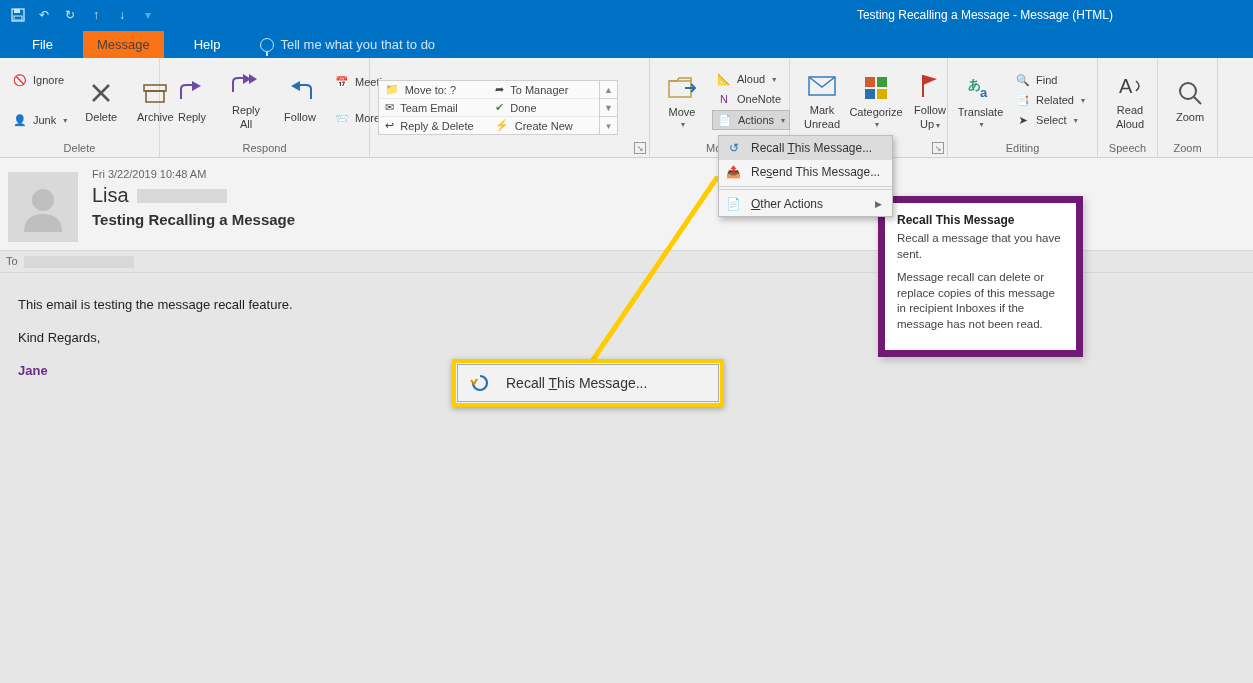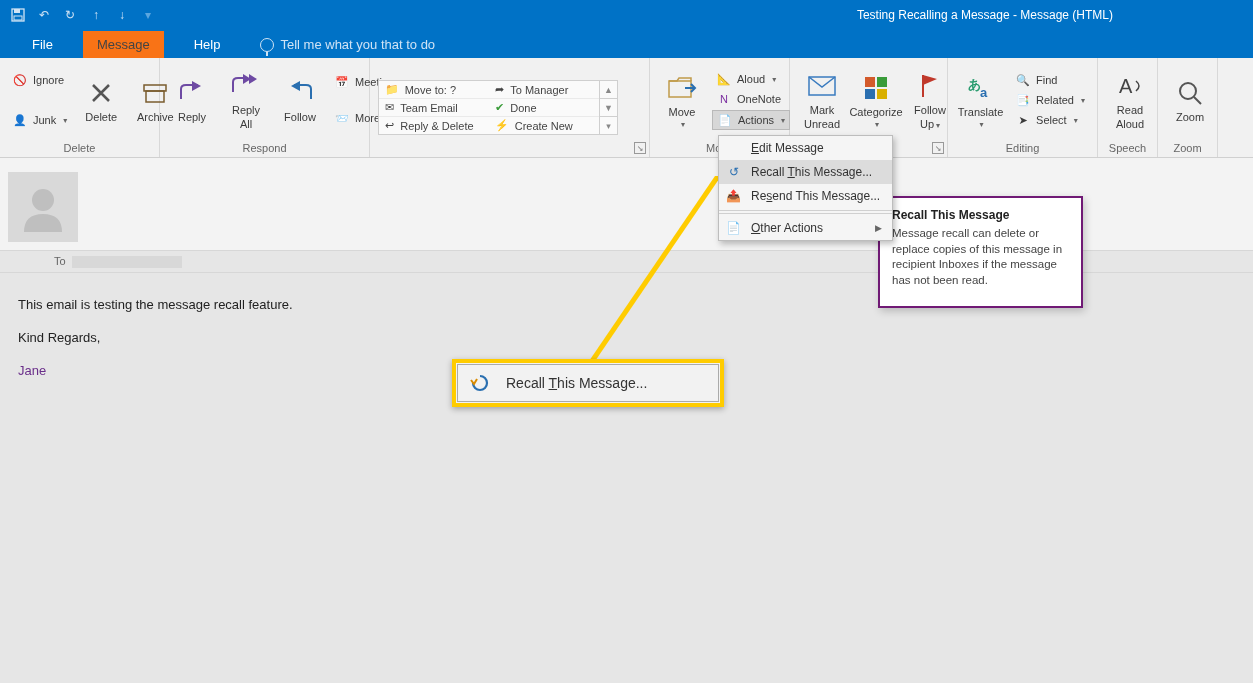--- a/index.html
+++ b/index.html
@@ -44,38 +44,38 @@
 svg { display:block; }
 
 
 .msgheader { background:#f3f3f3; padding:10px 16px 8px 8px; border-bottom:1px solid #d7d7d7; display:flex; gap:14px; align-items:flex-start;}
 .avatar { width:70px; height:70px; background:#d9d9d9; display:flex; align-items:center; justify-content:center; margin-top:4px;}
 .hdrtext { display:flex; flex-direction:column; gap:4px; }
 .date { font-size:11px; color:#666; }
 .from { font-size:20px; color:#333; display:flex; align-items:center; gap:8px;}
 .redact { background:#d8d8d8; width:90px; height:14px; display:inline-block;}
 .subject { font-size:15px; font-weight:600; color:#333; }
-.torow { font-size:11px; color:#666; padding:4px 0 0 6px;margin-left:48px;}
+.torow { font-size:11px; color:#666; padding:4px 0 0 6px;}
 .torow .redact{width:110px;height:12px;vertical-align:middle;}
 
 
 .msgbody { padding: 24px 18px; font-size:13px; color:#222; }
 .msgbody p { margin-bottom:18px; }
-.sig { color:#6a2e8a; font-weight:400; }
+.sig { color:#6a2e8a; font-weight:700; }
 
 
 .actions-dd { position:absolute; left:718px; top:135px; width:175px; background:#f5f5f5; border:1px solid #bdbdbd; box-shadow:2px 3px 6px rgba(0,0,0,.25); font-size:12px; color:#333; z-index:30;}
 .actions-dd .item { display:flex; align-items:center; gap:8px; padding:5px 10px 5px 6px; cursor:pointer; }
 .actions-dd .item .ic{width:18px;display:flex;justify-content:center;color:#777;}
 .actions-dd .item.hover { background:#dcdcdc; }
 .actions-dd .sep { height:1px; background:#d0d0d0; margin:2px 0;}
 .underline { text-decoration: underline; text-decoration-color:#333; }
 
 
-.tooltip { position:absolute; left:878px; top:196px; width:205px; background:#fff; border:2px solid #701a75; box-shadow:2px 3px 8px rgba(0,0,0,.2); padding:10px 12px; font-size:11.5px; color:#444; z-index:29;}
+.tooltip { position:absolute; left:878px; top:196px; width:205px; background:#fff; border:7px solid #701a75; box-shadow:2px 3px 8px rgba(0,0,0,.2); padding:10px 12px; font-size:11.5px; color:#444; z-index:29;}
 .tooltip .tt-title{font-weight:600; color:#222; margin-bottom:4px; font-size:12px;}
 .tooltip p{margin-bottom:8px; line-height:1.35;}
 
 
 .callout-box { position:absolute; left:452px; top:359px; width:272px; height:48px; background:#f2f2f2; border:4px solid #ffcc00; outline:1px solid #aaa; outline-offset:-6px; box-shadow:0 2px 6px rgba(0,0,0,.3); display:flex; align-items:center; gap:16px; padding:0 14px; font-size:14px; color:#333; z-index:20;}
 .callout-box .recall-ic{width:20px;height:20px;}
 .callout-line { position:absolute; left:586px; top:176px; width:132px; height:194px; z-index:19; pointer-events:none;}
 
 
 .actions-active { background:#d7d7d7; border:1px solid #b9b9b9; }
@@ -374,56 +374,61 @@
 
 </div>
 
 <div class="msgheader">
   <div class="avatar">
     <svg width="50" height="50" viewBox="0 0 50 50">
         <circle cx="25" cy="18" r="11" fill="#bfbfbf"></circle>
         <path d="M6 50 Q6 32 25 32 Q44 32 44 50 Z" fill="#bfbfbf"></path>
       </svg>
   </div>
+  <div class="hdrtext">
+    <div class="date">Fri 3/22/2019 10:48 AM</div>
+    <div class="from">
+        <span>Lisa</span>
+        <span class="redact"></span>
+      </div>
+    <div class="subject">Testing Recalling a Message</div>
+  </div>
 </div>
 <div class="torow">
   <span>To</span>&nbsp;&nbsp;<span class="redact"></span>
 </div>
 <div style="height:1px;background:#d7d7d7;margin-top:4px"></div>
 
 <div class="msgbody">
   <p>This email is testing the message recall feature.</p>
   <p>Kind Regards,</p>
   <p class="sig">Jane</p>
 </div>
 
 <div class="actions-dd">
-  <div class="item">
-      <span class="ic"></span>
-      <span><span class="underline">E</span><span>dit Message</span></span>
-    </div>
   <div class="item hover">
       <span class="ic" style="color:#2a6fb0">↺</span>
       <span><span>Recall </span><span class="underline">T</span><span>his Message...</span></span>
     </div>
   <div class="item">
       <span class="ic">📤</span>
       <span><span>Re</span><span class="underline">s</span><span>end This Message...</span></span>
     </div>
   <div class="sep"></div>
   <div class="sep"></div>
   <div class="item">
       <span class="ic">📄</span>
       <span><span class="underline">O</span><span>ther Actions</span></span>
       <span style="margin-left:auto;font-size:9px;color:#666">▶</span>
     </div>
 </div>
 
 <div class="tooltip">
   <div class="tt-title">Recall This Message</div>
+  <p>Recall a message that you have sent.</p>
   <p>Message recall can delete or replace copies of this message in recipient Inboxes if the message has not been read.</p>
 </div>
 
 <div class="callout-box">
   <span class="recall-ic">
       <svg width="20" height="20">
         <path d="M10 3 A7 7 0 1 1 3 10" fill="none" stroke="#2a6fb0" stroke-width="2.2"></path>
         <path d="M1 7 L4 11 L7 6" fill="none" stroke="#d98b00" stroke-width="2"></path>
       </svg>
     </span>

